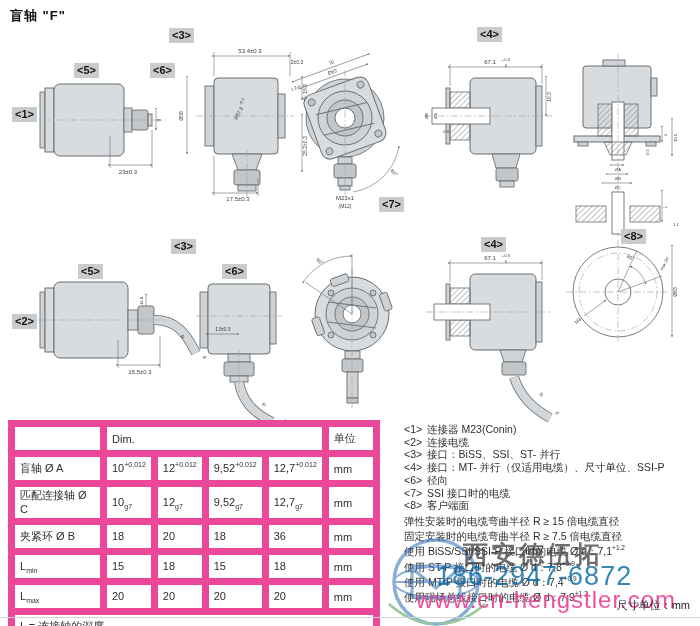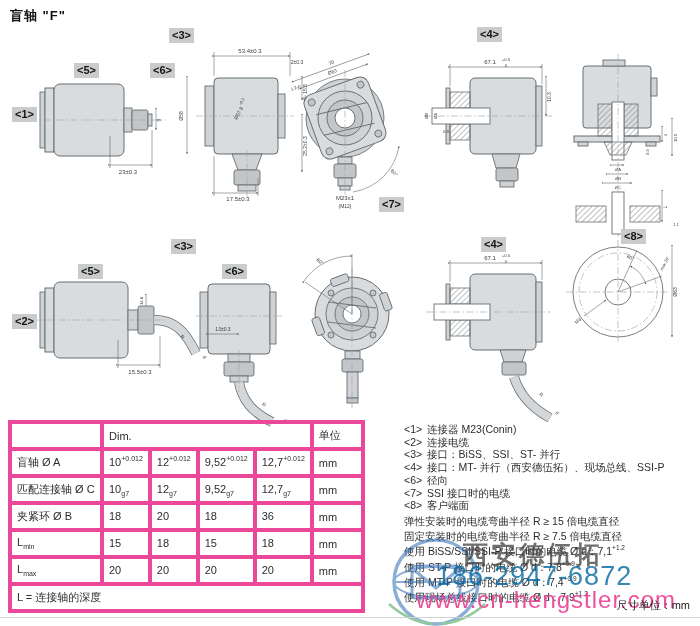--- a/index.html
+++ b/index.html
@@ -16,21 +16,21 @@
   .cl{fill:none;stroke:#9aa0a6;stroke-width:.6;stroke-dasharray:7 2.5 1.5 2.5}
   .dl{fill:none;stroke:#5a5e62;stroke-width:.55}
   .hz{fill:url(#h);stroke:#696e72;stroke-width:.8}
   .cab-o{stroke:#696e72;stroke-width:10;fill:none}
   .cab-i{stroke:#d3d7da;stroke-width:8.4;fill:none}
   text.d{font-family:"Liberation Sans",sans-serif;font-size:6px;fill:#3a3d40;text-anchor:middle}
   text.t5{font-size:5px}
   text.t4{font-size:4.2px}
   
   table.dims{position:absolute;left:8px;top:420px;border-collapse:collapse;font-size:11px;table-layout:fixed}
-  table.dims td{border:4px solid #ec4899;padding:1px 5px;height:21px;vertical-align:middle;overflow:hidden}
+  table.dims td{border:7px solid #ec4899;padding:1px 5px;height:21px;vertical-align:middle;overflow:hidden}
   table.dims td.unitc{text-align:left}
   table.dims sup{font-size:7px}
   table.dims sub{font-size:7px}
   
   .notes{position:absolute;left:404px;top:423px;font-size:10.5px;line-height:12.7px;white-space:nowrap;color:#2b2d2f}
   .note .tag{margin-right:5px}
   .note sup{font-size:6.5px}
   .units{position:absolute;left:0;top:598px;width:690px;text-align:right;font-size:11px;color:#1c1c1c}
   .hr{position:absolute;left:0;top:617px;width:700px;height:1px;background:#d2d5d8}
   
@@ -417,21 +417,21 @@
   <tr>
     <td colspan="6">L = 连接轴的深度</td>
   </tr>
 </tbody>
   </table>
 
 <div class="notes">
   <div class="note"><span class="tag">&lt;1&gt;</span><span>连接器 M23(Conin)</span></div>
   <div class="note"><span class="tag">&lt;2&gt;</span><span>连接电缆</span></div>
   <div class="note"><span class="tag">&lt;3&gt;</span><span>接口：BiSS、SSI、ST- 并行</span></div>
-  <div class="note"><span class="tag">&lt;4&gt;</span><span>接口：MT- 并行（西安德伍拓）、现场总线、SSI-P</span></div>
+  <div class="note"><span class="tag">&lt;4&gt;</span><span>接口：MT- 并行（仅适用电缆）、尺寸单位、SSI-P</span></div>
   <div class="note"><span class="tag">&lt;6&gt;</span><span>径向</span></div>
   <div class="note"><span class="tag">&lt;7&gt;</span><span>SSI 接口时的电缆</span></div>
   <div class="note"><span class="tag">&lt;8&gt;</span><span>客户端面</span></div>
   <div class="note"><span>弹性安装时的电缆弯曲半径 R ≥ 15 倍电缆直径</span><sup></sup></div>
   <div class="note"><span>固定安装时的电缆弯曲半径 R ≥ 7.5 倍电缆直径</span><sup></sup></div>
   <div class="note"><span>使用 BiSS/SSI/SSI-P 接口时的电缆 Ø d：7,1</span><sup>+1.2</sup></div>
   <div class="note"><span>使用 ST-P 接口时的电缆 Ø d：7,8</span><sup>+0.9</sup></div>
   <div class="note"><span>使用 MT-P 接口时的电缆 Ø d：7,4</span><sup>+0.9</sup></div>
   <div class="note"><span>使用现场总线接口时的电缆 Ø d：7,9</span><sup>+1.2</sup></div>
 </div>

